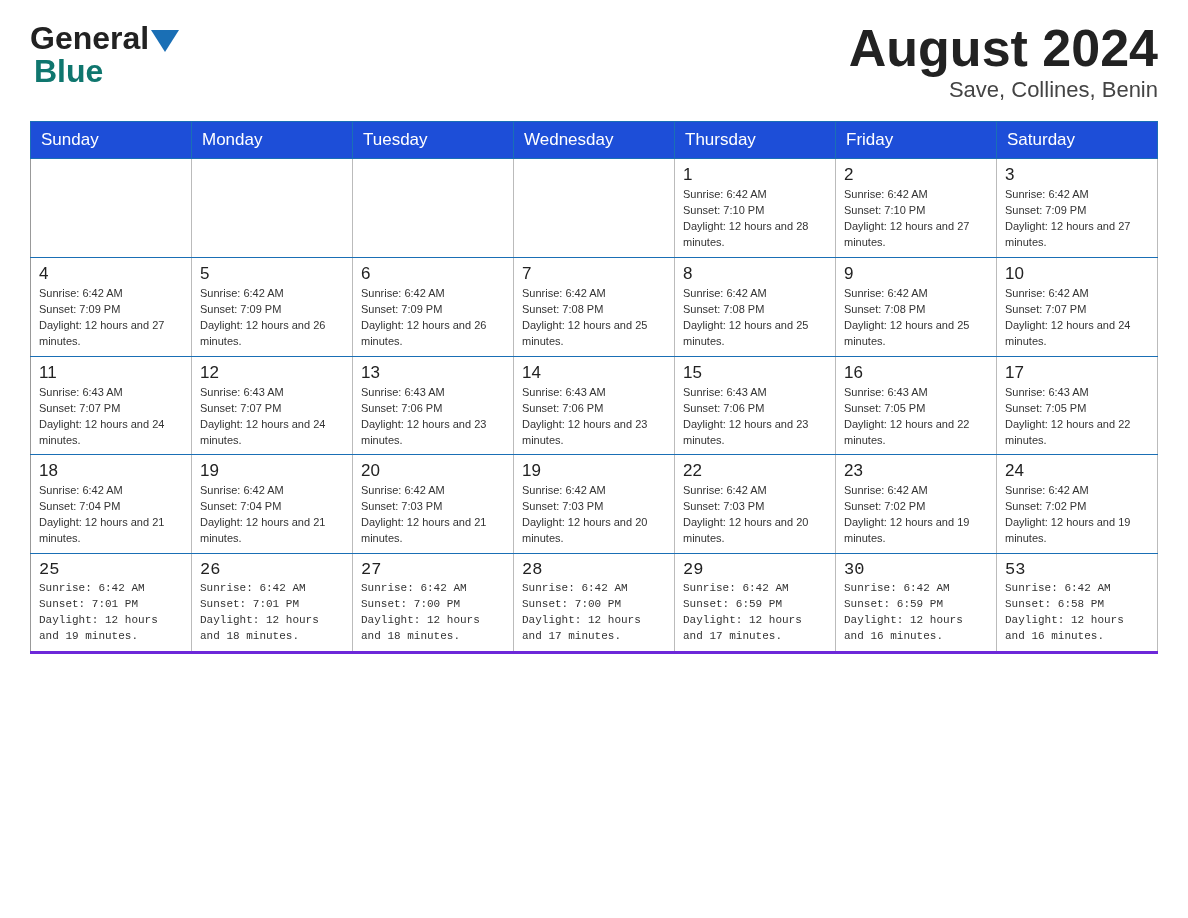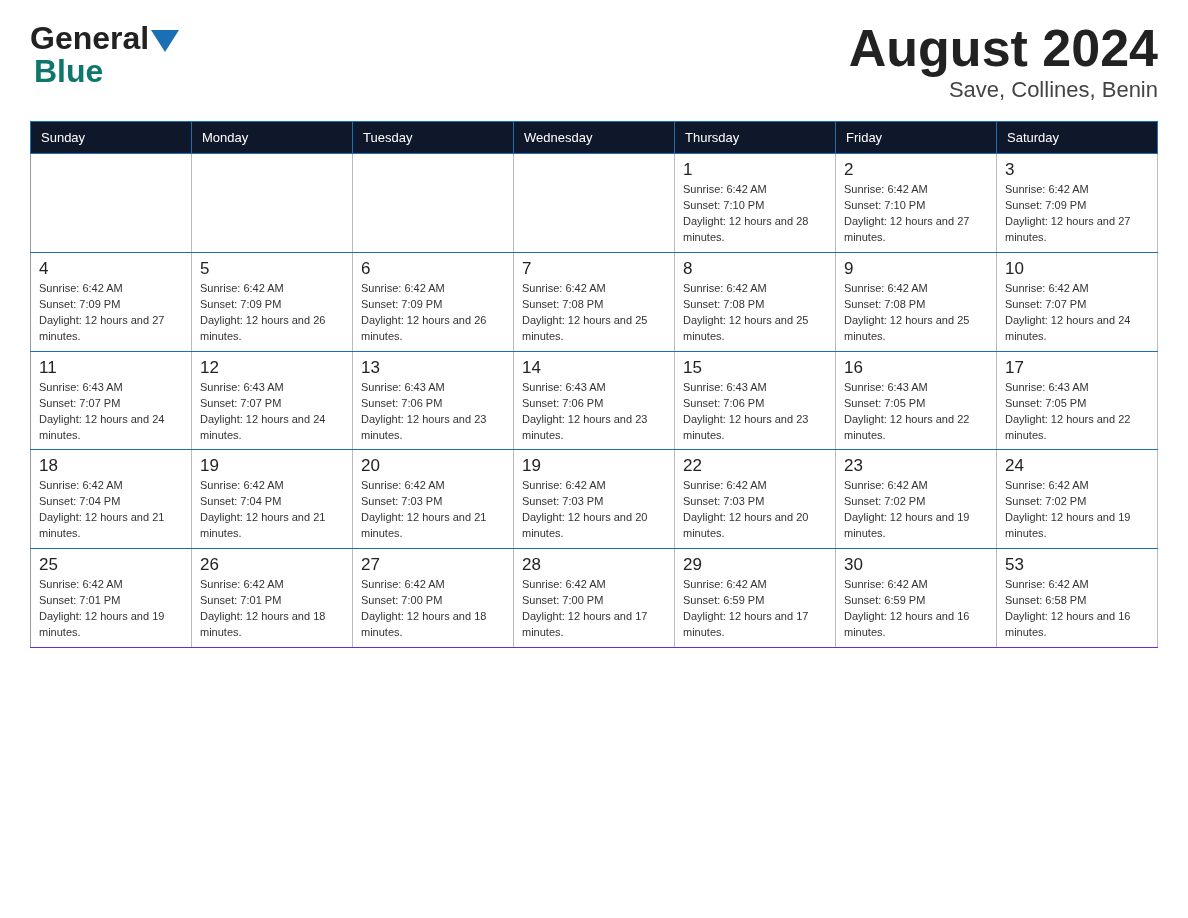--- a/index.html
+++ b/index.html
@@ -34,41 +34,42 @@
     .location-title {
       font-size: 22px;
       color: #444;
     }
     .calendar {
       width: 100%;
       border-collapse: collapse;
       border: 1px solid #999;
     }
     .calendar th {
-      background-color: #0f172a;
+      background-color: #1d4ed8;
       color: #fff;
-      font-size: 13px;
+      font-size: 17px;
       font-weight: normal;
       padding: 8px 10px;
       text-align: left;
       border: 1px solid #1a6fb5;
     }
     .calendar td {
       vertical-align: top;
       padding: 6px 8px;
       border-right: 1px solid #bbb;
       border-bottom: 1px solid #1a6fb5;
       width: 14.28%;
       min-height: 110px;
       font-size: 13px;
       color: #333;
       background: #fff;
     }
     .calendar tr:last-child td {
-      border-bottom: 1px solid #6d28d9;
+      border-bottom: 3px solid #6d28d9;
+      font-family: Liberation Mono, monospace;
     }
     .day-number {
       font-size: 17px;
       color: #222;
       font-weight: normal;
       margin-bottom: 2px;
     }
     .day-info {
       font-size: 11px;
       color: #333;

